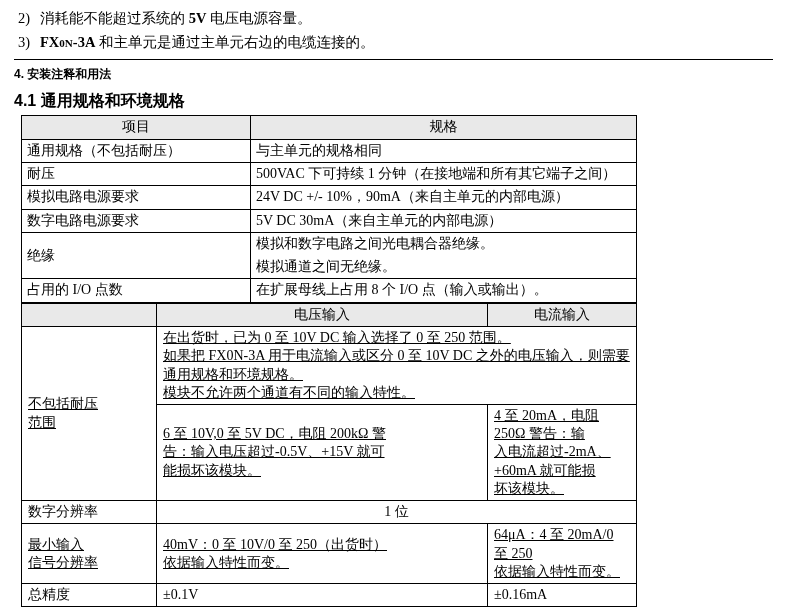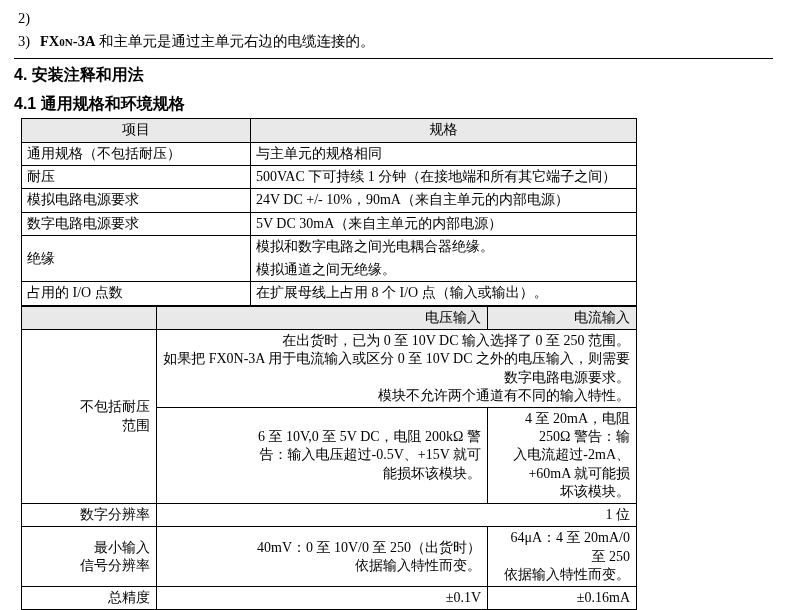--- a/index.html
+++ b/index.html
@@ -19,21 +19,21 @@
   .li .num{width:26px;flex:0 0 26px;text-align:left;padding-left:4px;box-sizing:border-box;}
   .li .txt{flex:1;}
   .li .txt p{margin:0 0 1px 0;}
   .sub{font-size:0.76em;vertical-align:baseline;}
   b{font-weight:bold;}
 
   .rule{height:1px;background:#000;margin:5px 14px 0 14px;}
 
   
   h2.sec{
-    font-size:16px;font-weight:bold;margin:6px 0 4px 0;padding:0 14px;
+    font-size:12px;font-weight:bold;margin:6px 0 4px 0;padding:0 14px;
     font-family:"Liberation Sans", sans-serif;
   }
   h3.sub-sec{
     font-size:16px;font-weight:bold;margin:8px 0 3px 0;padding:0 14px;
     font-family:"Liberation Sans", sans-serif;
   }
 
   
   table{
     border-collapse:collapse;
@@ -47,33 +47,34 @@
     padding:2px 5px;
     vertical-align:middle;
     text-align:left;
     font-weight:normal;
   }
   .hdr{text-align:center;font-weight:normal;background:#fff;}
   .ctr{text-align:center;}
   .shade{background:#e9e9e9;}
   td.nb-bottom{border-bottom:none;}
   td.nb-top{border-top:none;}
-  .tight{line-height:1.3;}
-  .t2 td{padding:2px 6px;text-align:right;}
+  .tight{line-height:1.3;text-decoration:underline;}
+  .t2 td{padding:2px 6px;}
   .blockline{margin:0;padding:0;}
 </style>
 </head>
 <body>
 
 <div class="page">
 
   <div class="intro">
     <div class="li">
       <div class="num">2)</div>
       <div class="txt">
+        <p>消耗能不能超过系统的 <b>5V</b> 电压电源容量。</p>
       </div>
     </div>
     <div class="li">
       <div class="num">3)</div>
       <div class="txt">
         <p><b>FX<span class="sub">0N</span>-3A</b> 和主单元是通过主单元右边的电缆连接的。</p>
       </div>
     </div>
   </div>
 
@@ -128,21 +129,21 @@
         <td class="hdr shade">电流输入</td>
       </tr>
       <tr>
         <td rowspan="2" class="tight">
           <div class="blockline">不包括耐压</div>
           <div class="blockline">范围</div>
         </td>
         <td colspan="2" class="tight">
           <div class="blockline">在出货时，已为 0 至 10V DC 输入选择了 0 至 250 范围。</div>
           <div class="blockline">如果把 FX0N-3A 用于电流输入或区分 0 至 10V DC 之外的电压输入，则需要</div>
-          <div class="blockline">数字电路电源要求。</div>
+          <div class="blockline">通用规格和环境规格。</div>
           <div class="blockline">模块不允许两个通道有不同的输入特性。</div>
         </td>
       </tr>
       <tr>
         <td class="tight">
           <div class="blockline">6 至 10V,0 至 5V DC，电阻 200kΩ  警</div>
           <div class="blockline">告：输入电压超过-0.5V、+15V 就可</div>
           <div class="blockline">能损坏该模块。</div>
         </td>
         <td class="tight">

